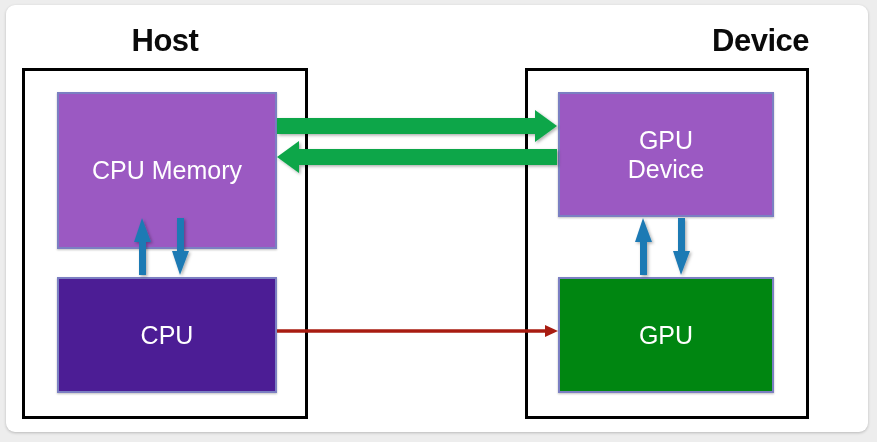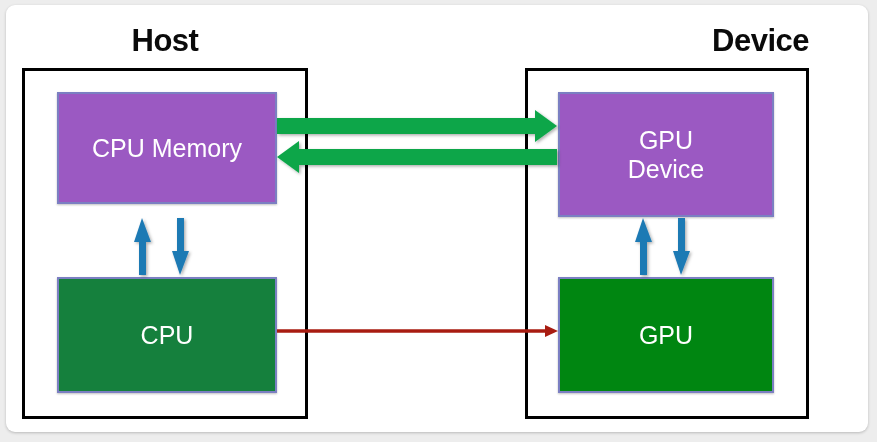--- a/index.html
+++ b/index.html
@@ -37,23 +37,23 @@
   
   .block{
     position:absolute;box-sizing:border-box;
     border:2px solid #7b7fc2;
     display:flex;align-items:center;justify-content:center;
     color:#ffffff;text-align:center;line-height:1.16;
     font-size:25px;
     box-shadow:0 1px 2px rgba(0,0,0,0.25);
   }
   .block span{display:block;}
-  #cpu-memory-block{left:57px;top:92px;width:220px;height:112px;background:#9b59c2;}
+  #cpu-memory-block{left:57px;top:92px;width:220px;height:157px;background:#9b59c2;}
   #gpu-memory-block{left:558px;top:92px;width:216px;height:125px;background:#9b59c2;}
-  #cpu-block{left:57px;top:277px;width:220px;height:116px;background:#15803d;}
+  #cpu-block{left:57px;top:277px;width:220px;height:116px;background:#4c1d95;}
   #gpu-block{left:558px;top:277px;width:216px;height:116px;background:#008611;}
 
   
   #arrow-layer{position:absolute;left:0;top:0;width:877px;height:442px;}
 </style>
 </head>
 <body>
 
 <div id="stage">
 

